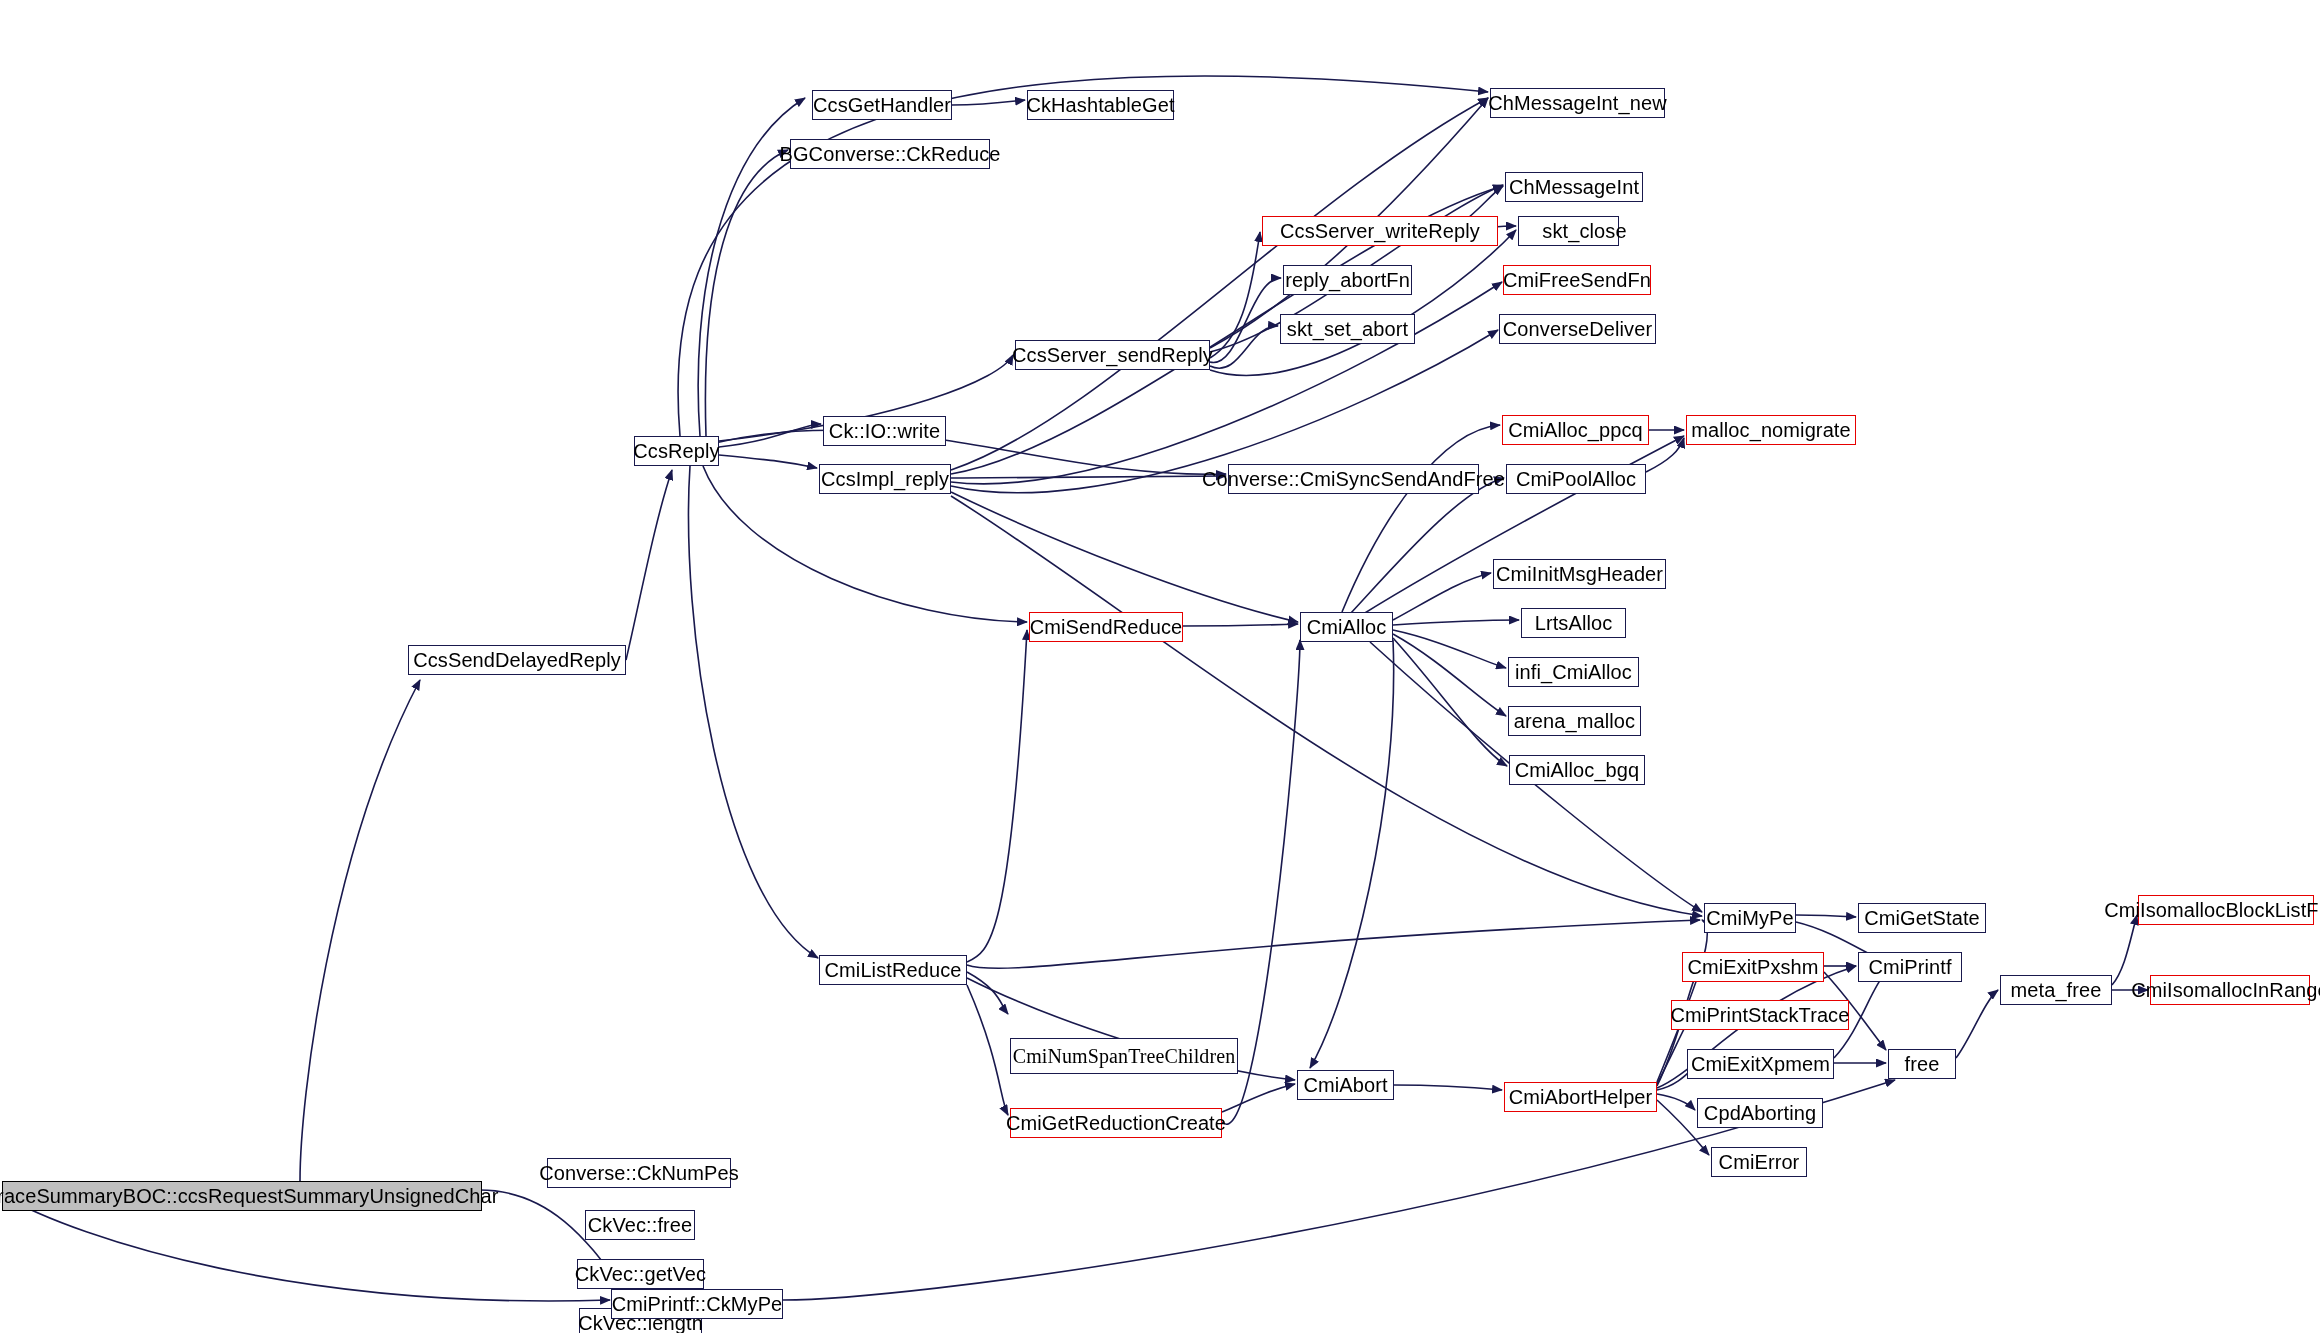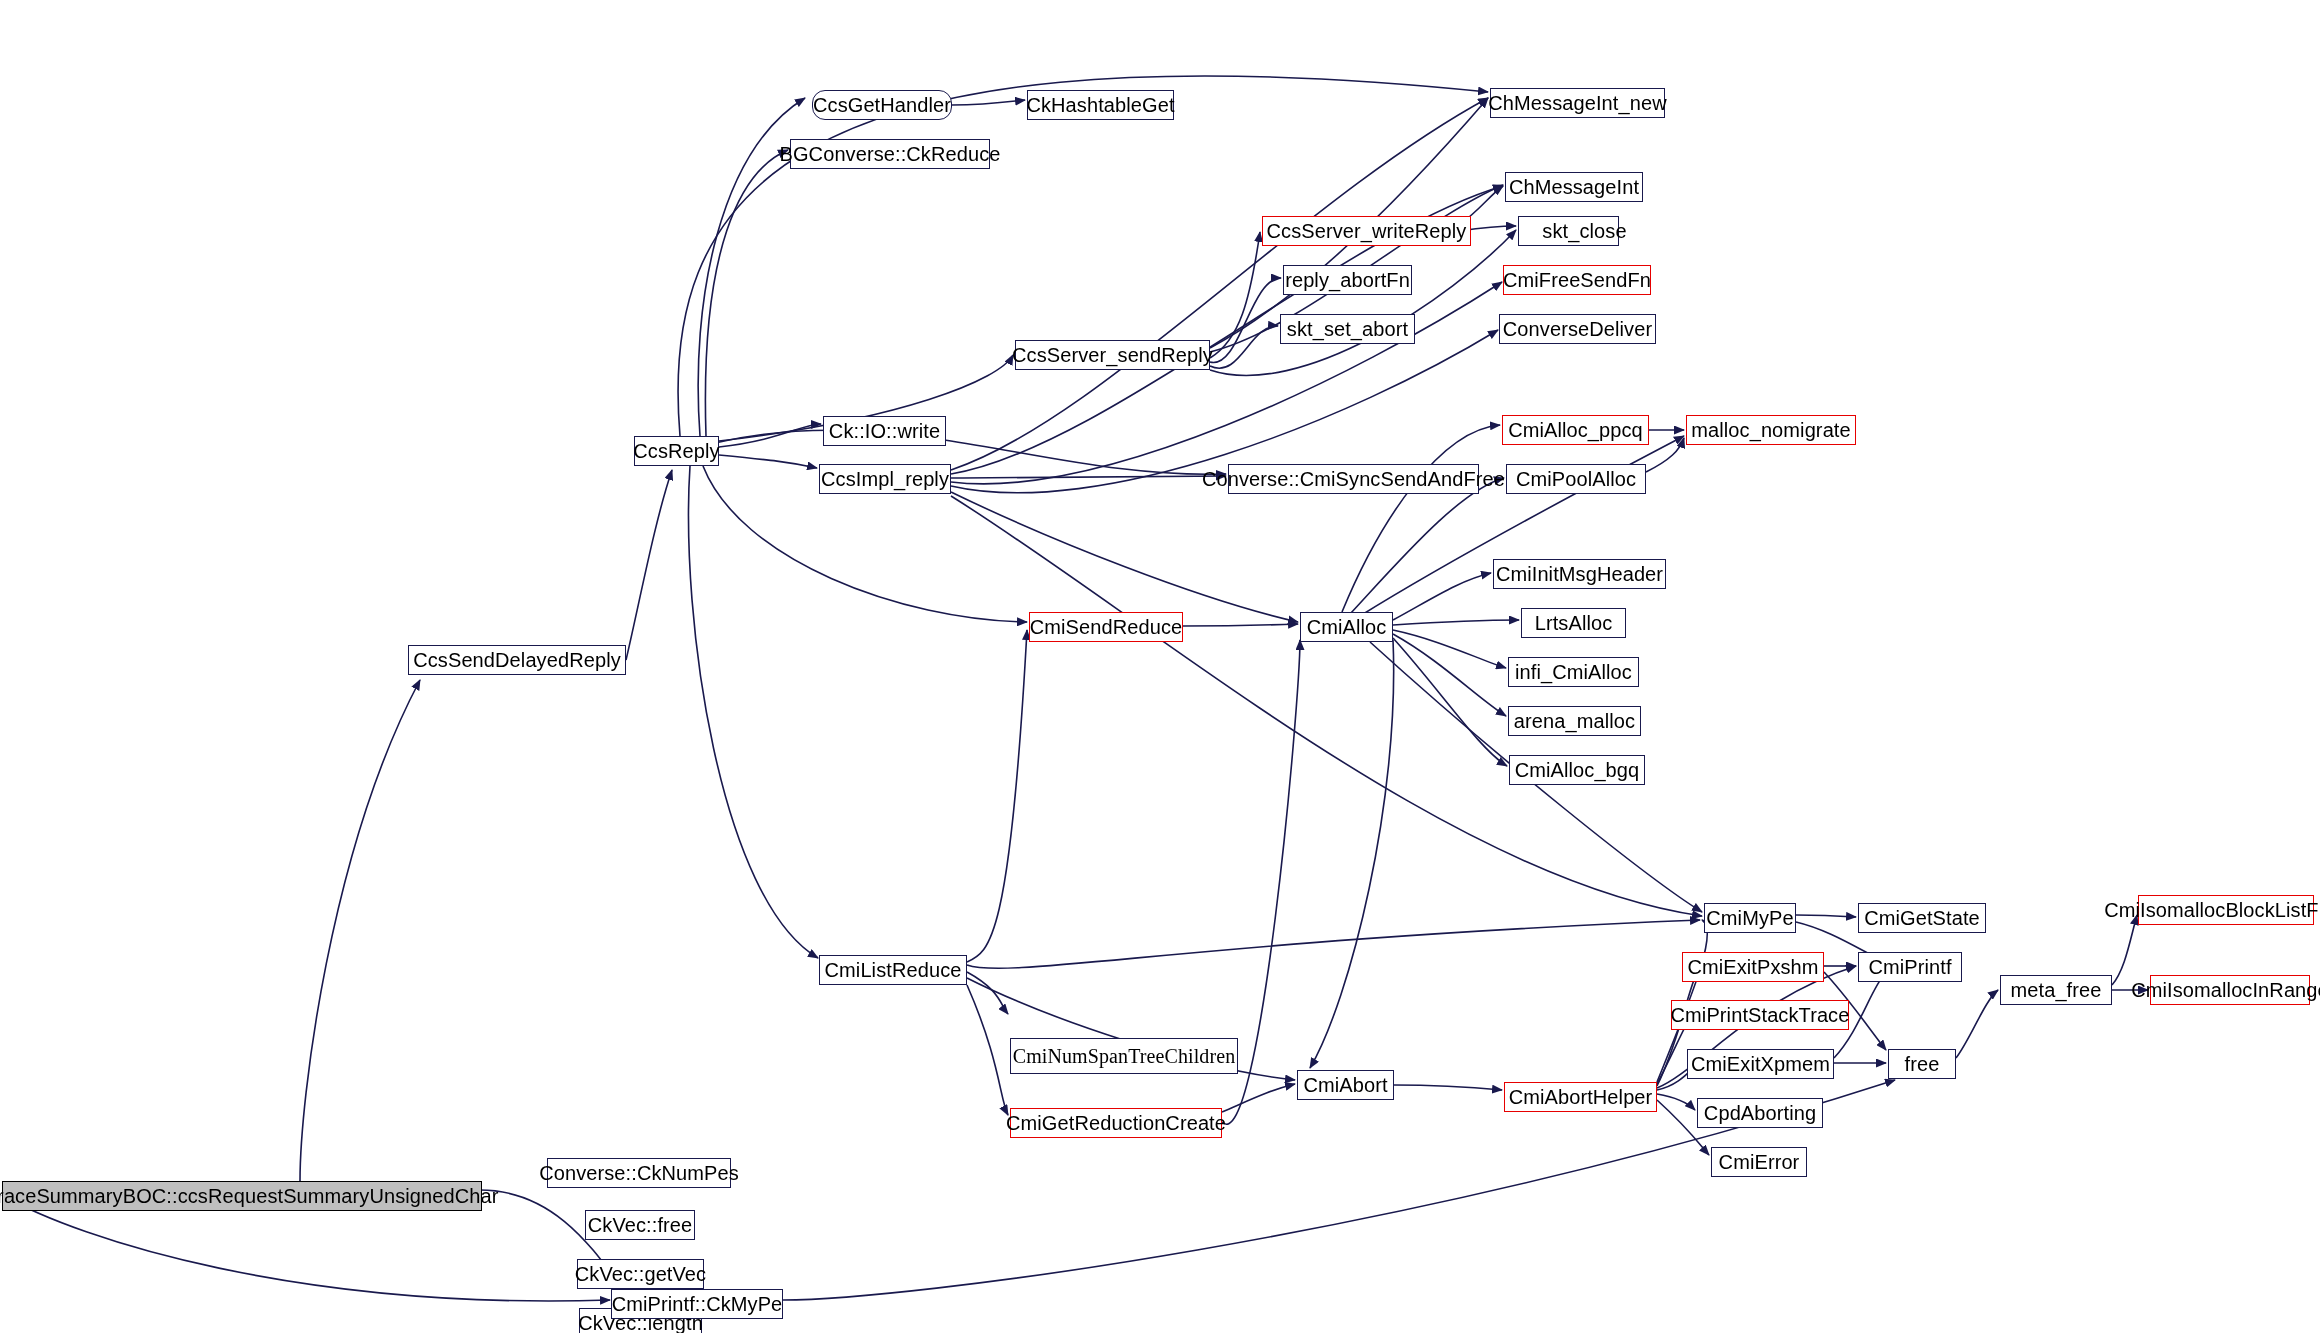--- a/index.html
+++ b/index.html
@@ -130,36 +130,36 @@
       </div>
       <div class="node" style="left: 611px; top: 1289px; width: 172px; height: 30px;">
         <span>CmiPrintf::CkMyPe</span>
       </div>
       <div class="node" style="left: 408px; top: 645px; width: 218px; height: 30px;">
         <span>CcsSendDelayedReply</span>
       </div>
       <div class="node" style="left: 634px; top: 436px; width: 85px; height: 30px;">
         <span>CcsReply</span>
       </div>
-      <div class="node" style="left: 812px; top: 90px; width: 140px; height: 30px; border-radius: 13px;">
+      <div class="node" style="left: 812px; top: 90px; width: 140px; height: 30px;">
         <span>CcsGetHandler</span>
       </div>
       <div class="node" style="left: 1027px; top: 90px; width: 147px; height: 30px;">
         <span>CkHashtableGet</span>
       </div>
       <div class="node" style="left: 790px; top: 139px; width: 200px; height: 30px;">
         <span>BGConverse::CkReduce</span>
       </div>
       <div class="node" style="left: 1490px; top: 88px; width: 175px; height: 30px;">
         <span>ChMessageInt_new</span>
       </div>
       <div class="node" style="left: 1505px; top: 172px; width: 138px; height: 30px;">
         <span>ChMessageInt</span>
       </div>
-      <div class="node red" style="left: 1262px; top: 216px; width: 209px; height: 30px;">
+      <div class="node red" style="left: 1262px; top: 216px; width: 236px; height: 30px;">
         <span>CcsServer_writeReply</span>
       </div>
       <div class="node" style="left: 1518px; top: 216px; width: 101px; height: 30px; padding-left: 32px;">
         <span>skt_close</span>
       </div>
       <div class="node" style="left: 1283px; top: 265px; width: 129px; height: 30px;">
         <span>reply_abortFn</span>
       </div>
       <div class="node red" style="left: 1503px; top: 265px; width: 148px; height: 30px;">
         <span>CmiFreeSendFn</span>

